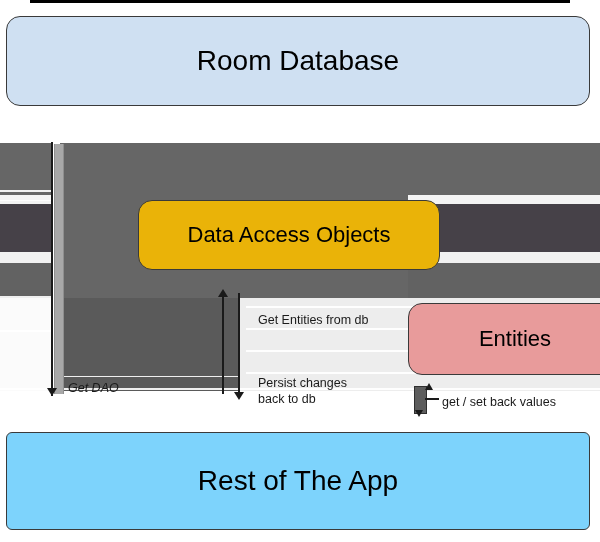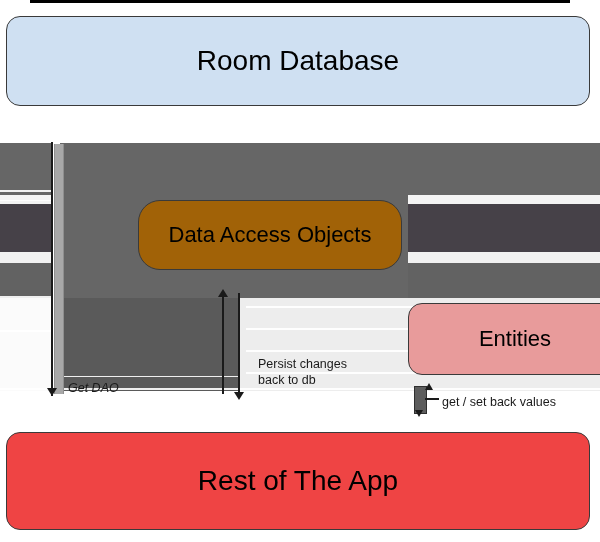--- a/index.html
+++ b/index.html
@@ -38,39 +38,39 @@
   }
   .box-room {
     left: 6px; top: 16px;
     width: 584px; height: 90px;
     border-radius: 14px;
     background: #cfe0f2;
     font-size: 28px;
   }
   .box-dao {
     left: 138px; top: 200px;
-    width: 264px; height: 70px;
-    border-radius: 22px;
-    background: #a16207;
+    width: 302px; height: 70px;
+    border-radius: 14px;
+    background: #eab308;
     font-size: 22px;
     z-index: 40;
   }
   .box-entities {
     left: 408px; top: 303px;
     width: 214px; height: 72px;
     border-radius: 14px;
     background: #e89b9b;
     font-size: 22px;
     z-index: 40;
   }
   .box-rest {
     left: 6px; top: 432px;
     width: 584px; height: 98px;
-    border-radius: 14px;
-    background: #ef4444;
+    border-radius: 6px;
+    background: #7dd3fc;
     font-size: 28px;
   }
 
   
   .band {
     position: absolute;
     left: 0;
     width: 52px;
   }
   .band-a { top: 143px;  height: 52px;  background: #666666; }
@@ -223,21 +223,21 @@
   
   .label {
     position: absolute;
     color: #1a1a1a;
     font-size: 12.5px;
     line-height: 16px;
     white-space: pre-line;
     z-index: 35;
   }
   .label-get-entities  { left: 258px; top: 312px; }
-  .label-persist       { left: 258px; top: 356px; }
+  .label-persist       { left: 258px; top: 375px; }
   .label-get-dao       { left: 68px;  top: 380px; font-style: italic; }
   .label-field-values  { left: 442px; top: 394px; }
 </style>
 </head>
 <body>
 
 <div id="canvas">
 
   <div class="trim-top"></div>
 
@@ -295,17 +295,18 @@
 
   <div class="box box-entities">
     <span>Entities</span>
   </div>
 
   <div class="box box-rest">
     <span>Rest of The App</span>
   </div>
 
   <div class="label label-get-dao">Get DAO</div>
+  <div class="label label-get-entities">Get Entities from db</div>
   <div class="label label-persist">Persist changes
 back to db</div>
   <div class="label label-field-values">get / set back values</div>
 
 </div>
 
 </body></html>

